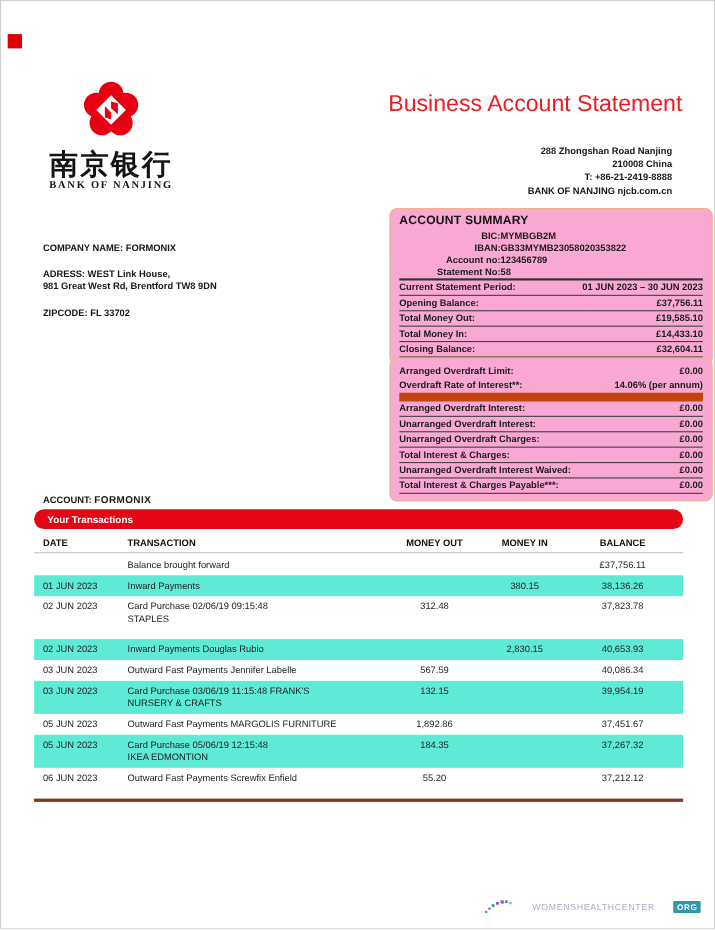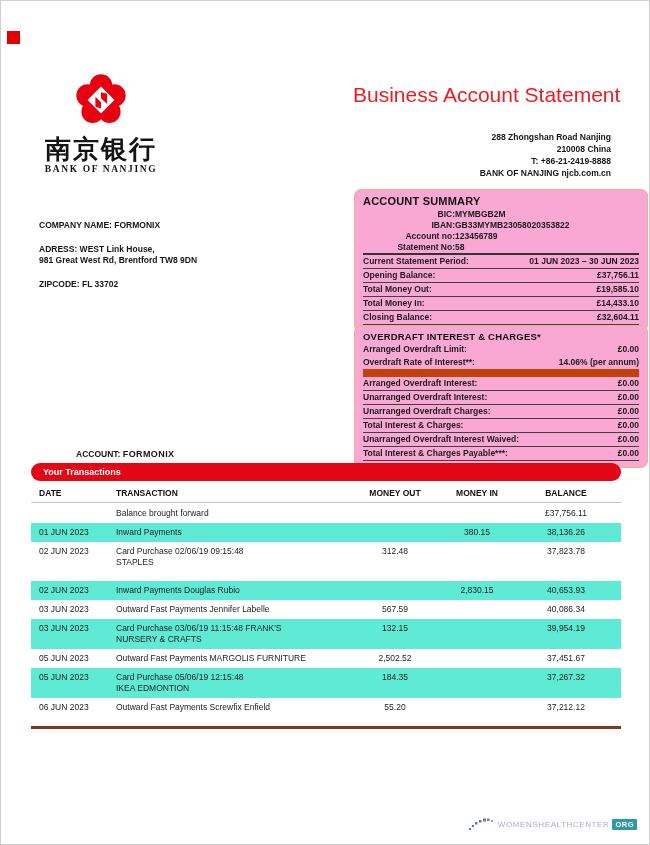--- a/index.html
+++ b/index.html
@@ -32,37 +32,37 @@
   .sum-field{display:flex;font-size:8.5px;font-weight:bold;color:#1a1a1a;line-height:11px;}
   .sum-field .lbl{width:92px;flex:none;text-align:right;}
   .sum-row{display:flex;justify-content:space-between;font-size:8.5px;font-weight:bold;color:#1a1a1a;line-height:11px;border-top:1.5px solid #414141;padding:1px 0;}
   #sum-rows .sum-row:first-child{border-top:2px solid #333;}
   #sum-rows .sum-row:last-child{border-bottom:1.5px solid #414141;}
   .od-top{display:flex;justify-content:space-between;font-size:8.5px;font-weight:bold;color:#1a1a1a;line-height:11px;padding:1px 0;}
   #od-rows .sum-row:first-child{border-top:8px solid #c2410c;}
   #od-rows .sum-row:last-child{border-bottom:1.5px solid #414141;}
 
   
-  #account-line{position:absolute;left:38px;top:448px;font-size:8.5px;font-weight:bold;color:#161616;margin-left:37px;}
+  #account-line{position:absolute;left:38px;top:448px;font-size:8.5px;font-weight:bold;color:#161616;}
   #account-line .acct-name{font-weight:900;font-size:9px;letter-spacing:0.4px;}
   #tx-banner{position:absolute;left:30px;top:462px;width:590px;height:18px;background:#e30615;border-radius:9px;color:#fff;font-size:9px;font-weight:bold;line-height:18px;padding-left:12px;box-sizing:border-box;}
 
   
   #tx{position:absolute;left:30px;top:487px;width:590px;font-size:8.5px;color:#232323;}
   .tx-head,.tx-row{display:grid;grid-template-columns:85px 240px 78px 86px 92px;padding-right:9px;box-sizing:border-box;}
   .tx-head{font-weight:bold;color:#101010;padding-bottom:4px;border-bottom:1px solid #c3c3c3;margin-bottom:1px;}
   .tx-row{padding-top:4px;padding-bottom:4px;line-height:11px;}
   .tx-row.hl{background:#5eead4;}
   .tx-row.gap{margin-bottom:9px;}
   .c-date{padding-left:8px;}
   .c-out,.c-in,.c-bal{text-align:center;}
   .tx-endline{height:3px;background:#7d3a23;margin-top:5px;}
 
   
-  #footer-mark{position:absolute;right:12px;bottom:12px;display:flex;align-items:center;gap:3px;}
+  #footer-mark{position:absolute;right:12px;bottom:12px;display:flex;align-items:center;gap:17px;}
   #footer-text{font-size:8px;color:#b4a6cf;letter-spacing:0.6px;font-weight:500;}
   #footer-badge{font-size:7.5px;font-weight:bold;color:#fff;background:#2f98a9;padding:1px 3px;border-radius:1px;letter-spacing:0.5px;}
 </style>
 </head>
 <body>
 
 <div id="page">
 
   <div id="corner-square"></div>
 
@@ -136,21 +136,20 @@
           <span class="val">£14,433.10</span>
         </div>
         <div class="sum-row">
           <span class="lbl">Closing Balance:</span>
           <span class="val">£32,604.11</span>
         </div>
       </div>
   </div>
 
   <div class="box" id="overdraft-box">
-    <div class="box-title">OVERDRAFT INTEREST &amp; CHARGES*</div>
     <div id="od-top">
         <div class="od-top">
           <span class="lbl">Arranged Overdraft Limit:</span>
           <span class="val">£0.00</span>
         </div>
         <div class="od-top">
           <span class="lbl">Overdraft Rate of Interest**:</span>
           <span class="val">14.06% (per annum)</span>
         </div>
       </div>
@@ -251,21 +250,21 @@
           </div>
           <div class="c-out">132.15</div>
           <div class="c-in"></div>
           <div class="c-bal">39,954.19</div>
         </div>
         <div class="tx-row">
           <div class="c-date">05 JUN 2023</div>
           <div class="c-desc">
             <div>Outward Fast Payments MARGOLIS FURNITURE</div>
           </div>
-          <div class="c-out">2,502.52</div>
+          <div class="c-out">1,892.86</div>
           <div class="c-in"></div>
           <div class="c-bal">37,451.67</div>
         </div>
         <div class="tx-row hl">
           <div class="c-date">05 JUN 2023</div>
           <div class="c-desc">
             <div>Card Purchase 05/06/19 12:15:48</div>
             <div>IKEA EDMONTION</div>
           </div>
           <div class="c-out">184.35</div>

